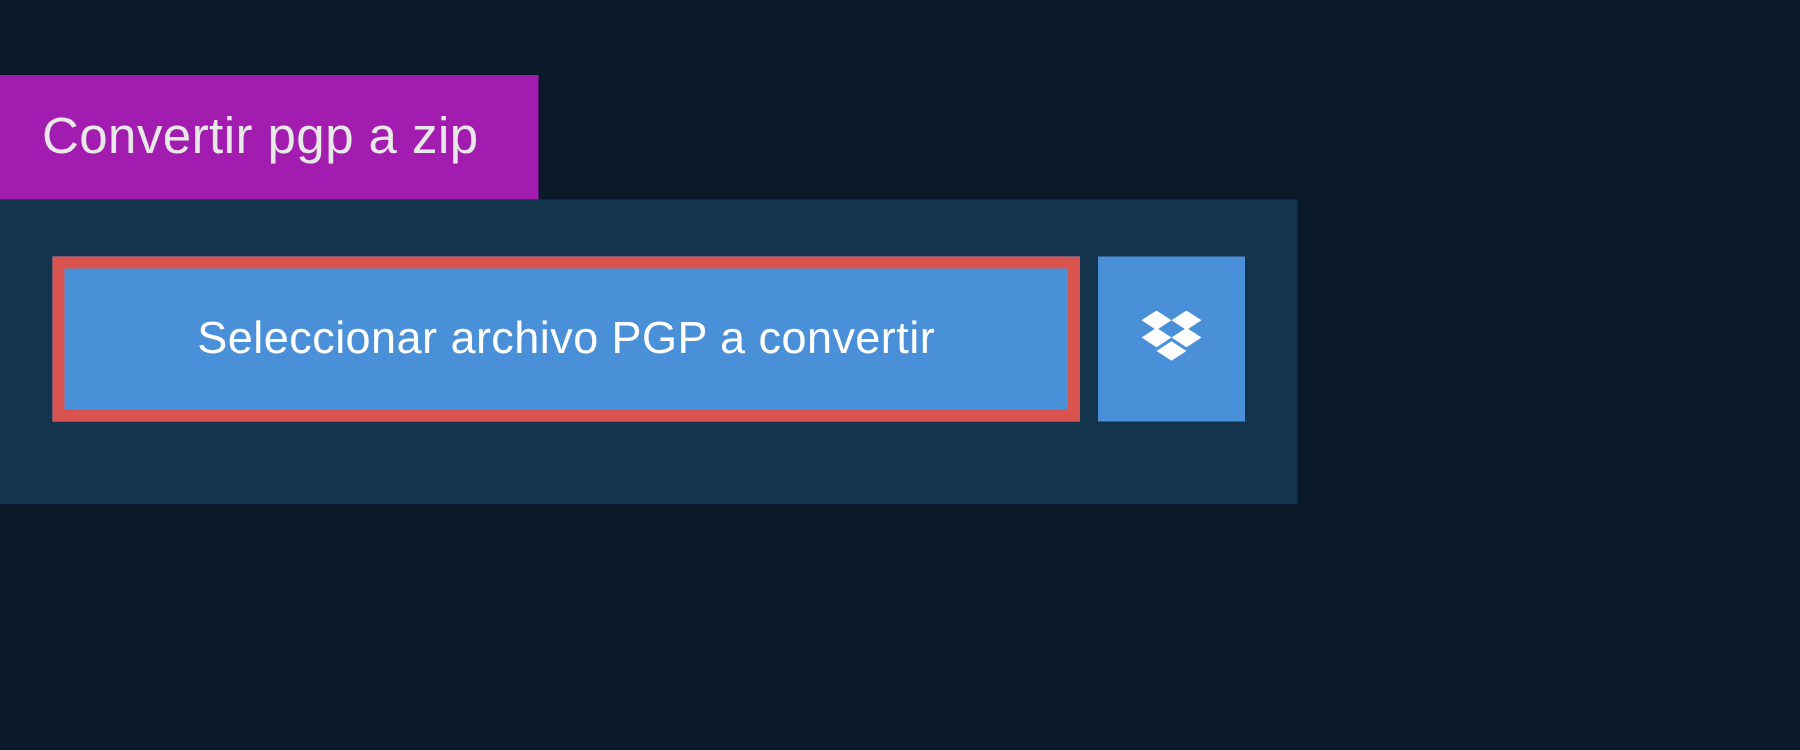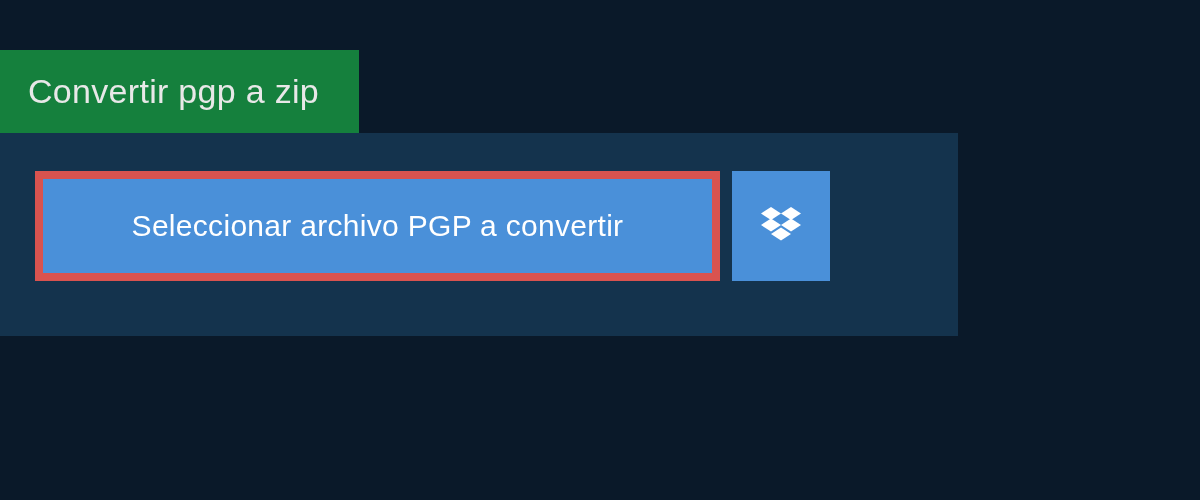--- a/index.html
+++ b/index.html
@@ -12,31 +12,31 @@
       height: 500px;
       background: #0a1929;
       font-family: -apple-system, BlinkMacSystemFont, 'Segoe UI', Arial, sans-serif;
       overflow: hidden;
     }
     .tab-container {
       padding-top: 50px;
     }
     .tab {
       display: inline-block;
-      background: #15803d;
+      background: #a21caf;
       color: #e8e8e8;
       font-size: 34px;
       font-weight: 300;
       padding: 22px 40px 22px 28px;
       letter-spacing: 0.3px;
     }
     .panel {
       background: #14334d;
       padding: 38px 35px 55px 35px;
-      width: 958px;
+      width: 865px;
     }
     .button-row {
       display: flex;
       gap: 12px;
       align-items: stretch;
     }
     .select-button {
       background: #4a90d9;
       border: 8px solid #d9534f;
       color: #ffffff;

